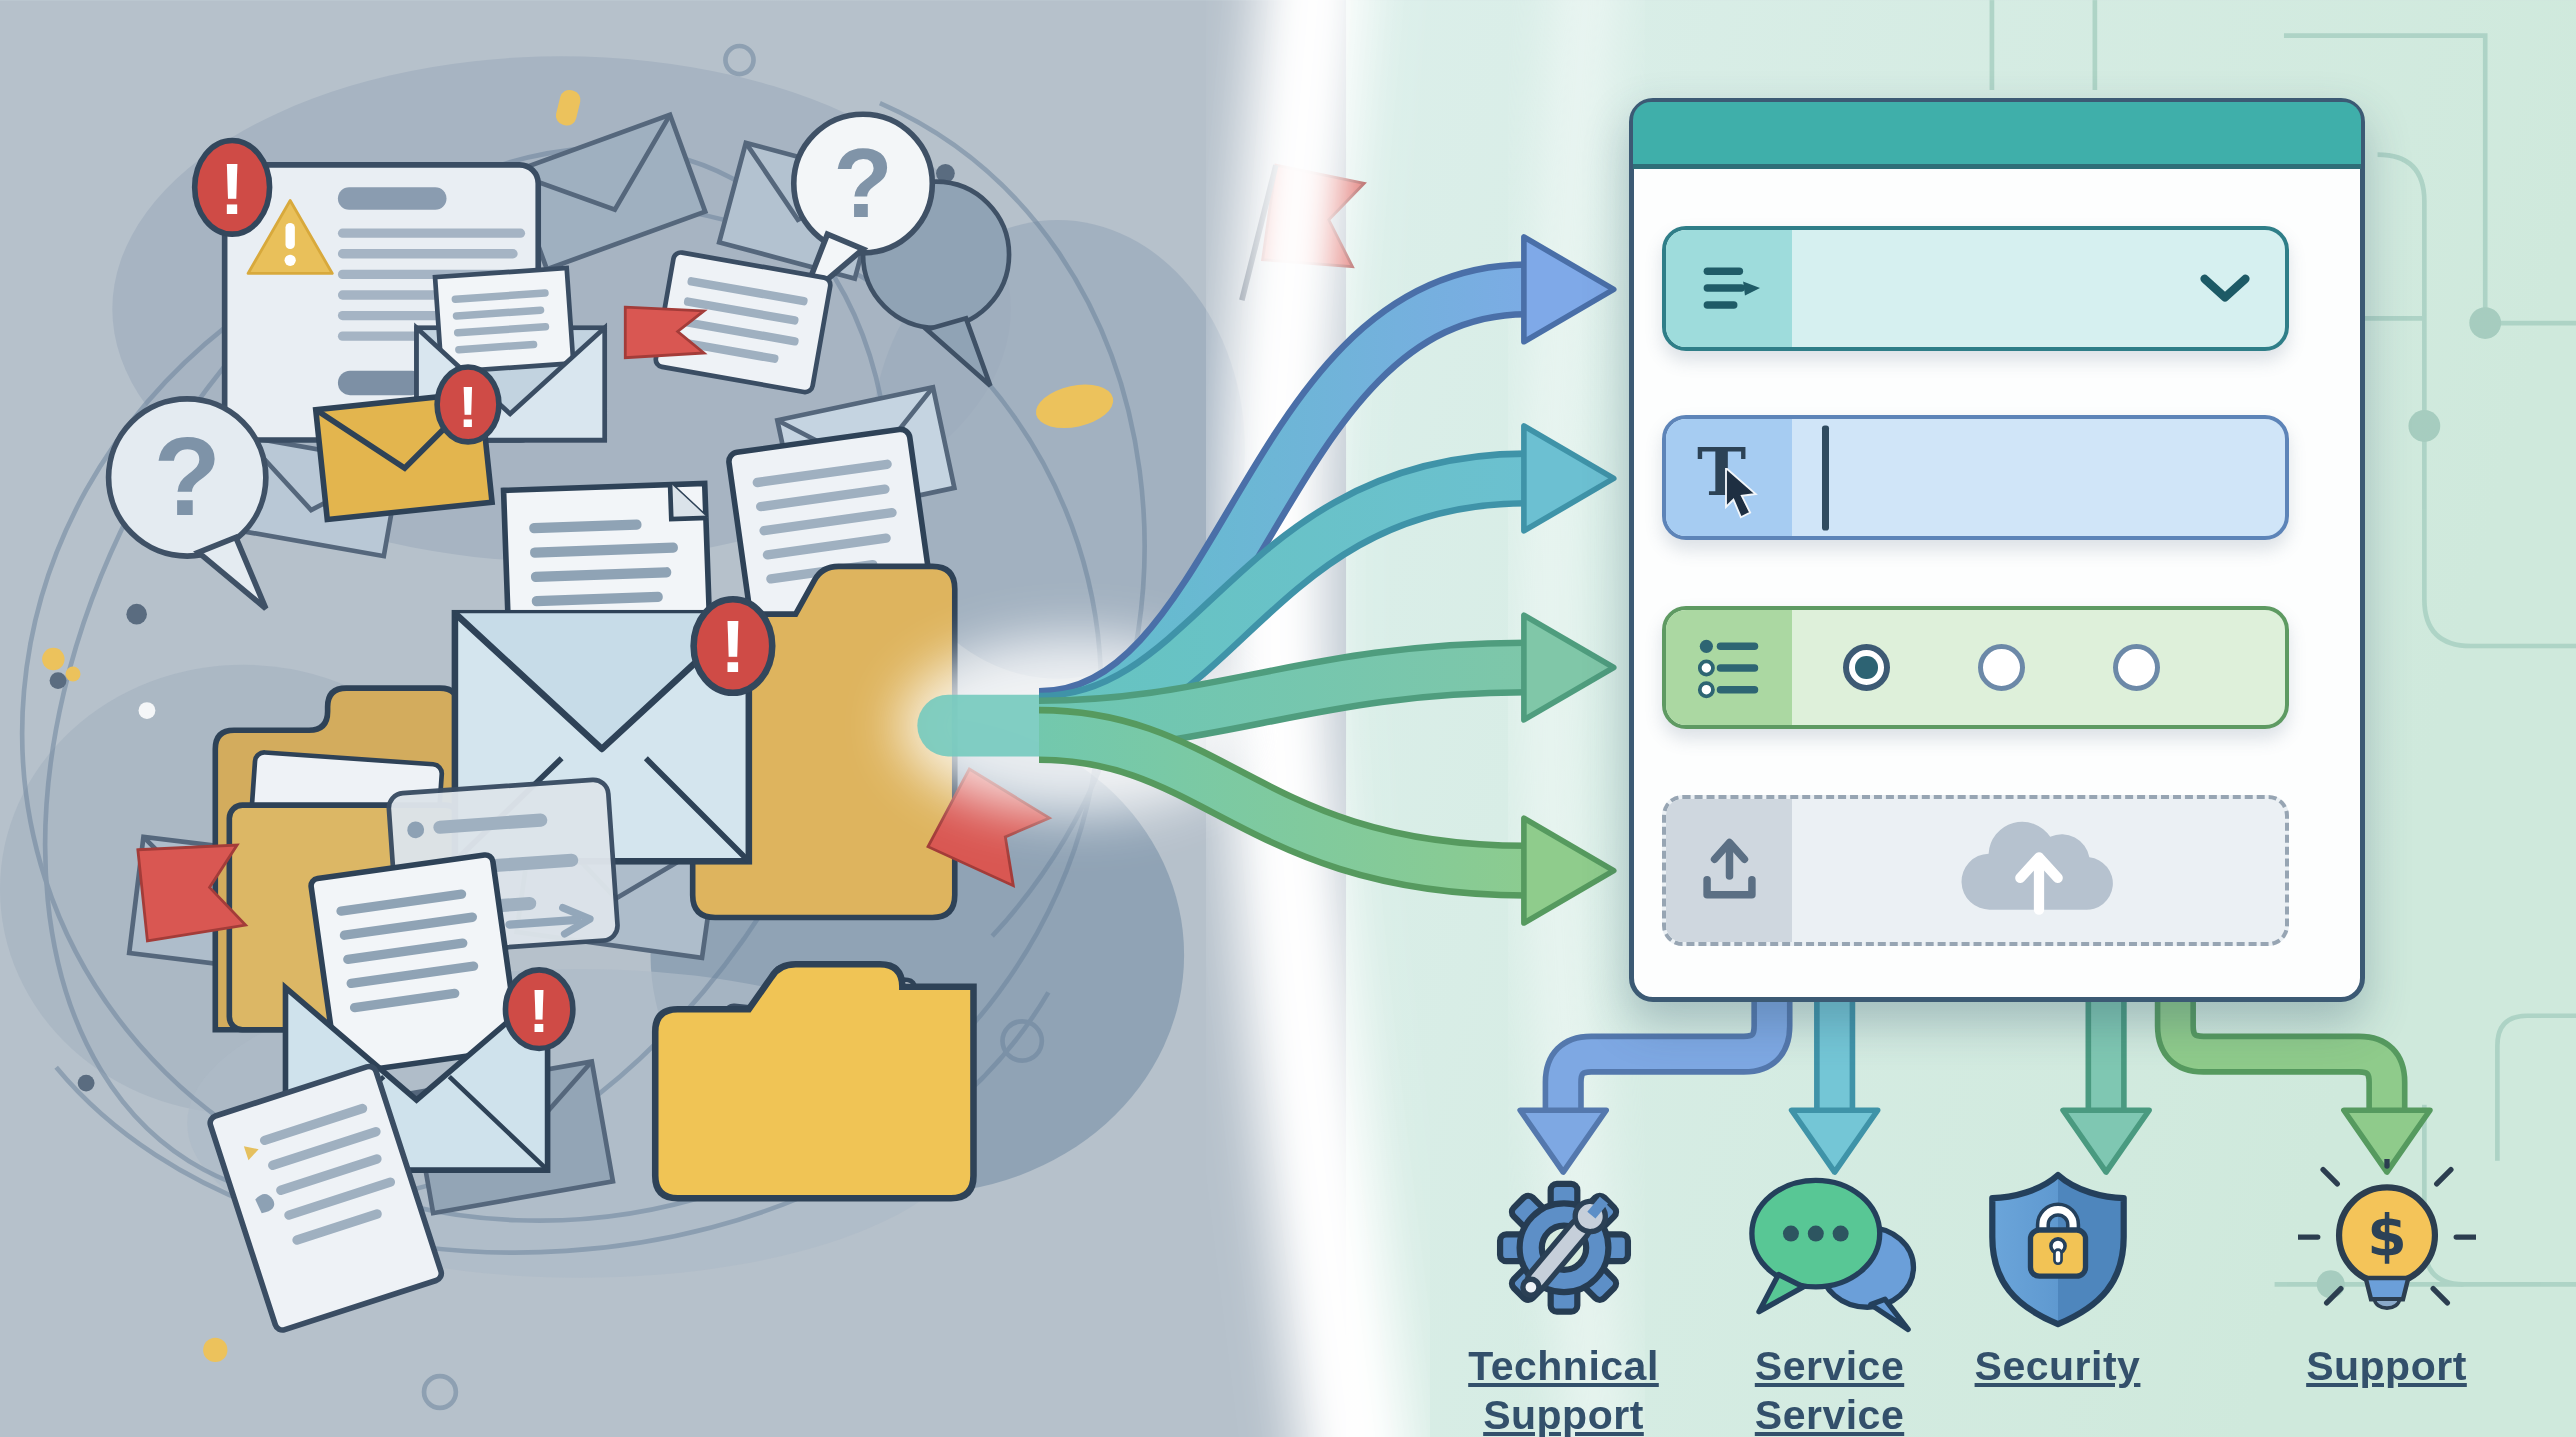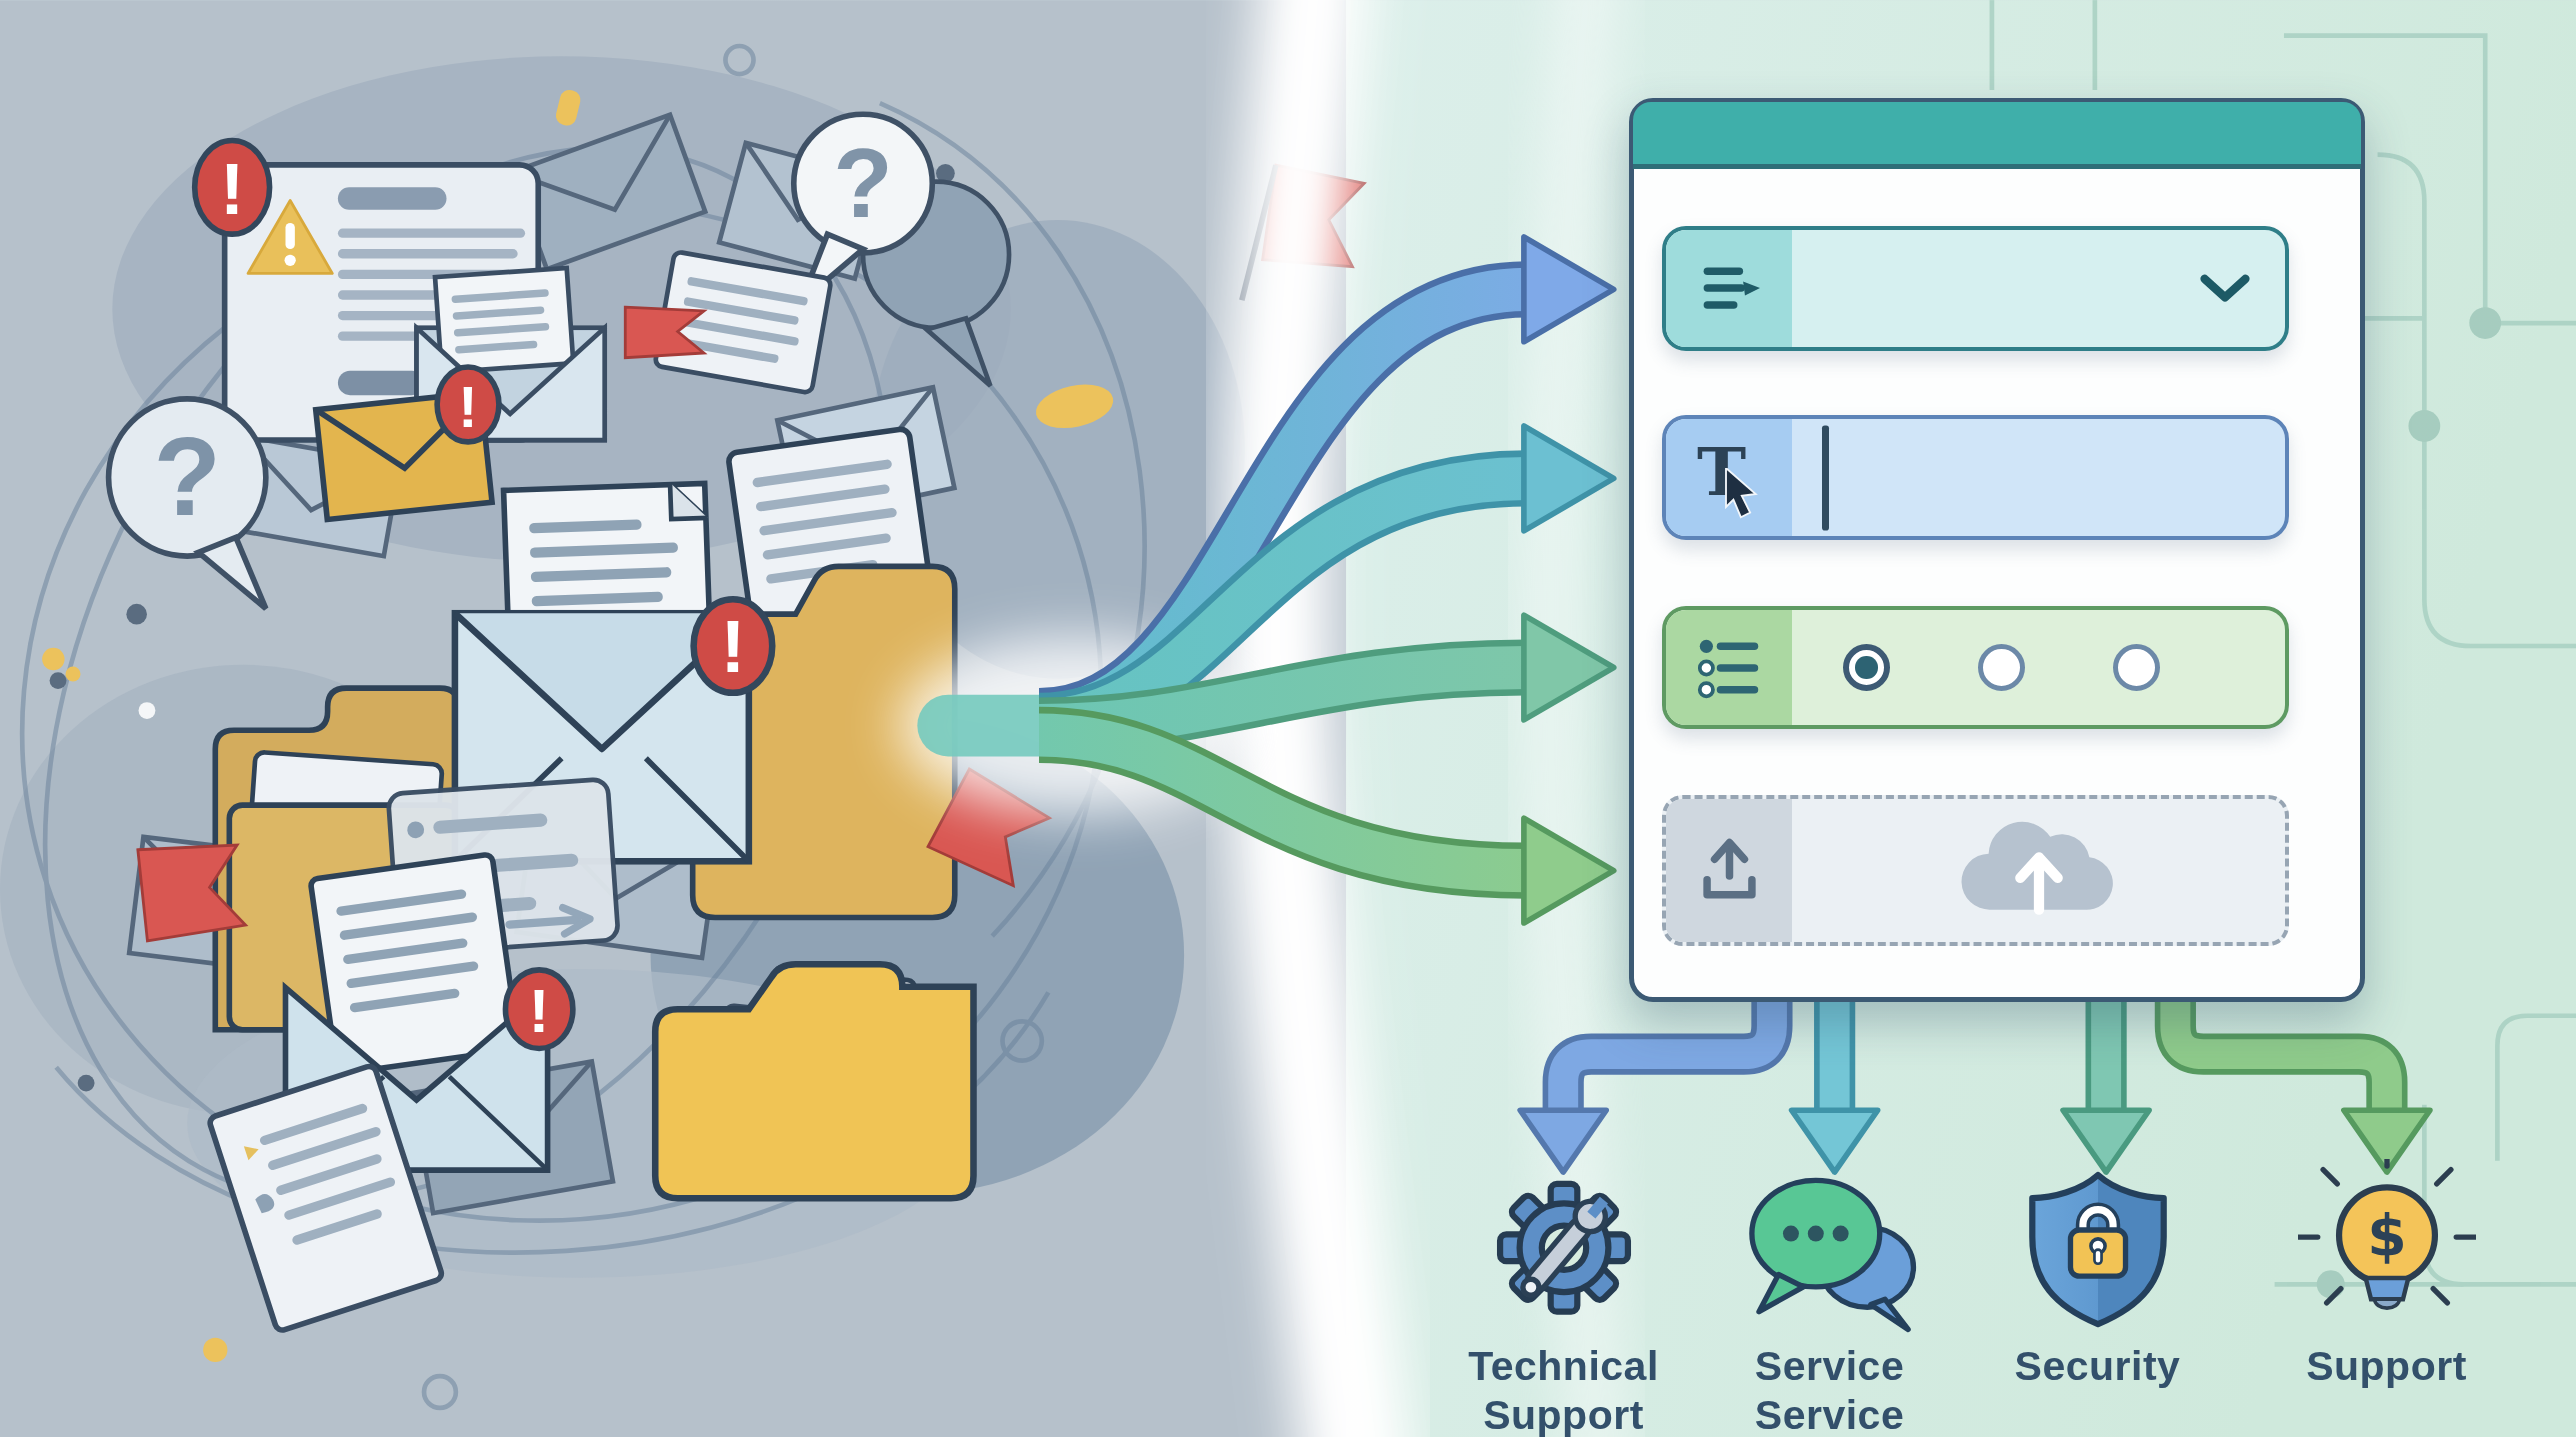--- a/index.html
+++ b/index.html
@@ -38,21 +38,21 @@
   .radio{width:47px;height:47px;border-radius:50%;background:#ffffff;
          border:5.6px solid #6c89a8;box-sizing:border-box;}
   .radio.selected{border:6.6px solid #3d5a74;display:flex;align-items:center;justify-content:center;}
   .radio.selected::after{content:"";width:22.5px;height:22.5px;border-radius:50%;background:#2d6373;}
   .cloudwrap{position:absolute;left:50%;top:50%;transform:translate(-50%,-50%);}
 
   
   .category{position:absolute;width:243px;text-align:center;}
   .cat-label{margin-top:5.6px;color:#33506b;font-size:41px;line-height:49px;
              font-weight:700;letter-spacing:0.5px;}
-  .cat-label div{white-space:nowrap;}
+  .cat-label div{white-space:nowrap;text-decoration:underline;}
   .cat-label div:empty{display:none;}
 </style>
 </head>
 <body>
 
 <div class="stage">
 
 <svg class="scene" viewBox="0 0 2752 1536">
   <defs>
     <linearGradient id="rightbg" x1="0" y1="0" x2="1" y2="0.15">
@@ -543,21 +543,21 @@
       <circle cx="-16" cy="-16" r="9" fill="#2d5560"></circle>
       <circle cx="12" cy="-16" r="9" fill="#2d5560"></circle>
     </g>
   </svg>
   <div class="cat-label">
     <div>Service</div>
         <div>Service</div>
   </div>
 </div>
 
-<div class="category" style="left:1976px;top:1159px;">
+<div class="category" style="left:1936px;top:1159px;">
   <svg width="178" height="174" viewBox="-100 -100 200 196">
     <path d="M0 -82 C 20 -64 52 -56 74 -56 L 74 -12 C 74 38 48 66 0 86 C -48 66 -74 38 -74 -12 L -74 -56 C -52 -56 -20 -64 0 -82 Z" fill="url(#shgrad)" stroke="#24405c" stroke-width="7" stroke-linejoin="round"></path>
     <g>
       <path d="M-17 -20 v-6 a17 17 0 0 1 34 0 v6" fill="none" stroke="#24405c" stroke-width="16"></path>
       <path d="M-17 -20 v-6 a17 17 0 0 1 34 0 v6" fill="none" stroke="#ffffff" stroke-width="8"></path>
       <rect x="-31" y="-20" width="62" height="52" rx="10" fill="#f2c355" stroke="#24405c" stroke-width="6"></rect>
       <circle cx="0" cy="-2" r="8" fill="#ffffff" stroke="#24405c" stroke-width="4"></circle>
       <rect x="-4" y="2" width="8" height="16" rx="4" fill="#ffffff" stroke="#24405c" stroke-width="3"></rect>
     </g>
   </svg>

